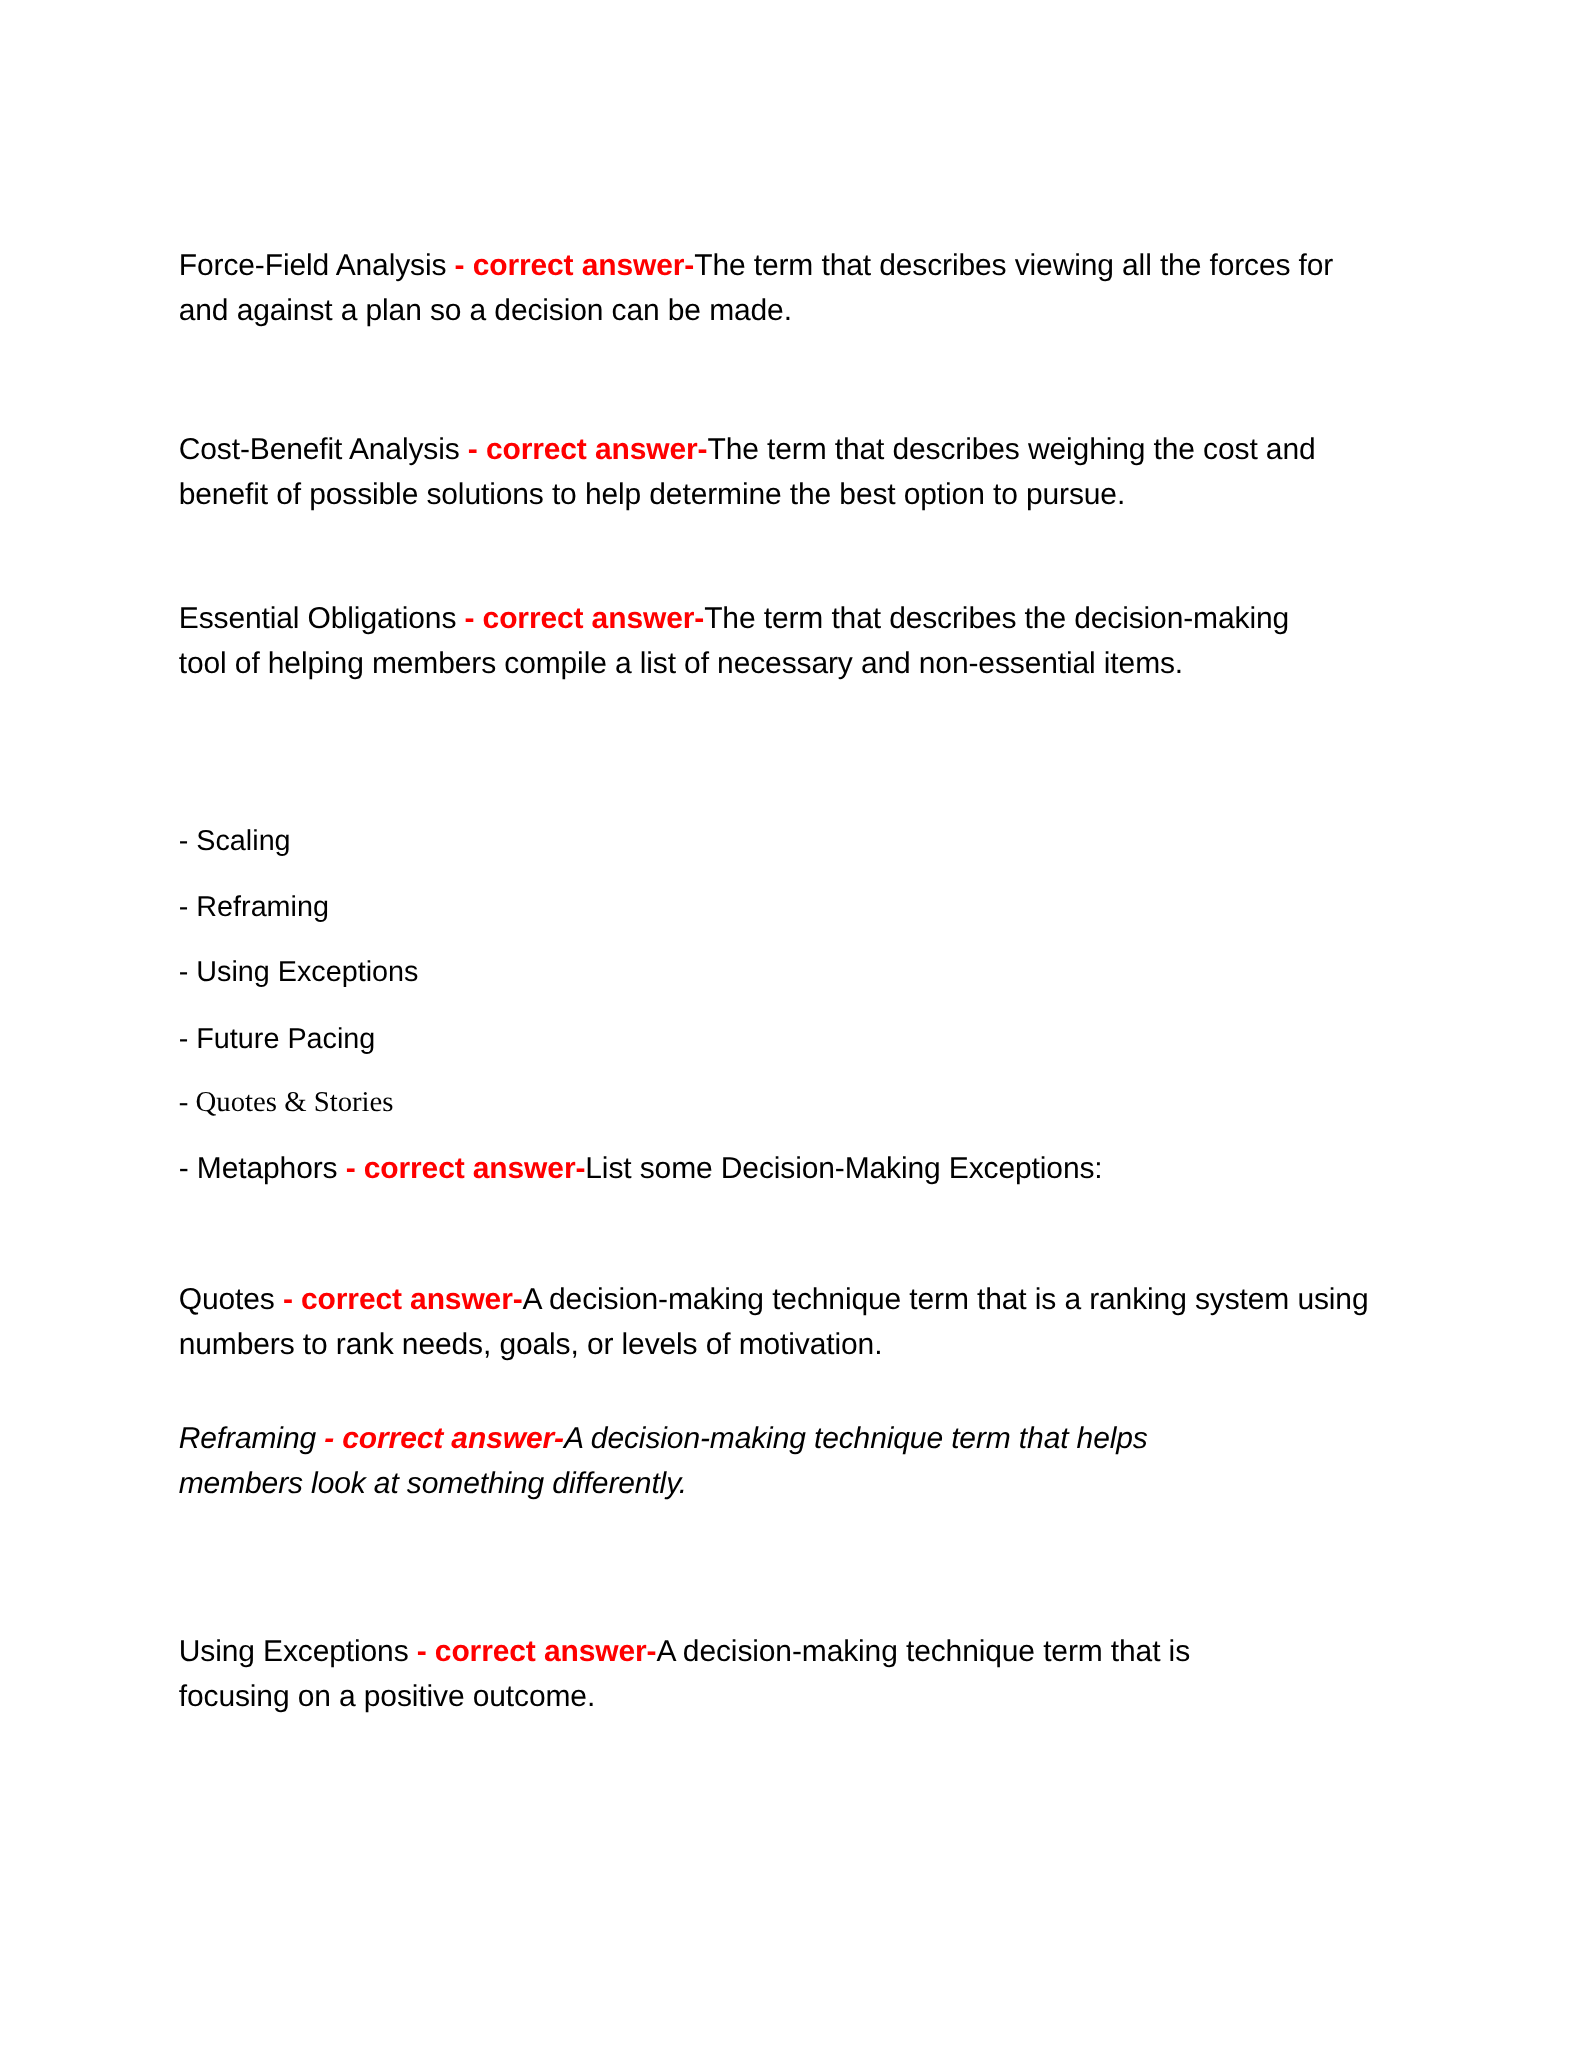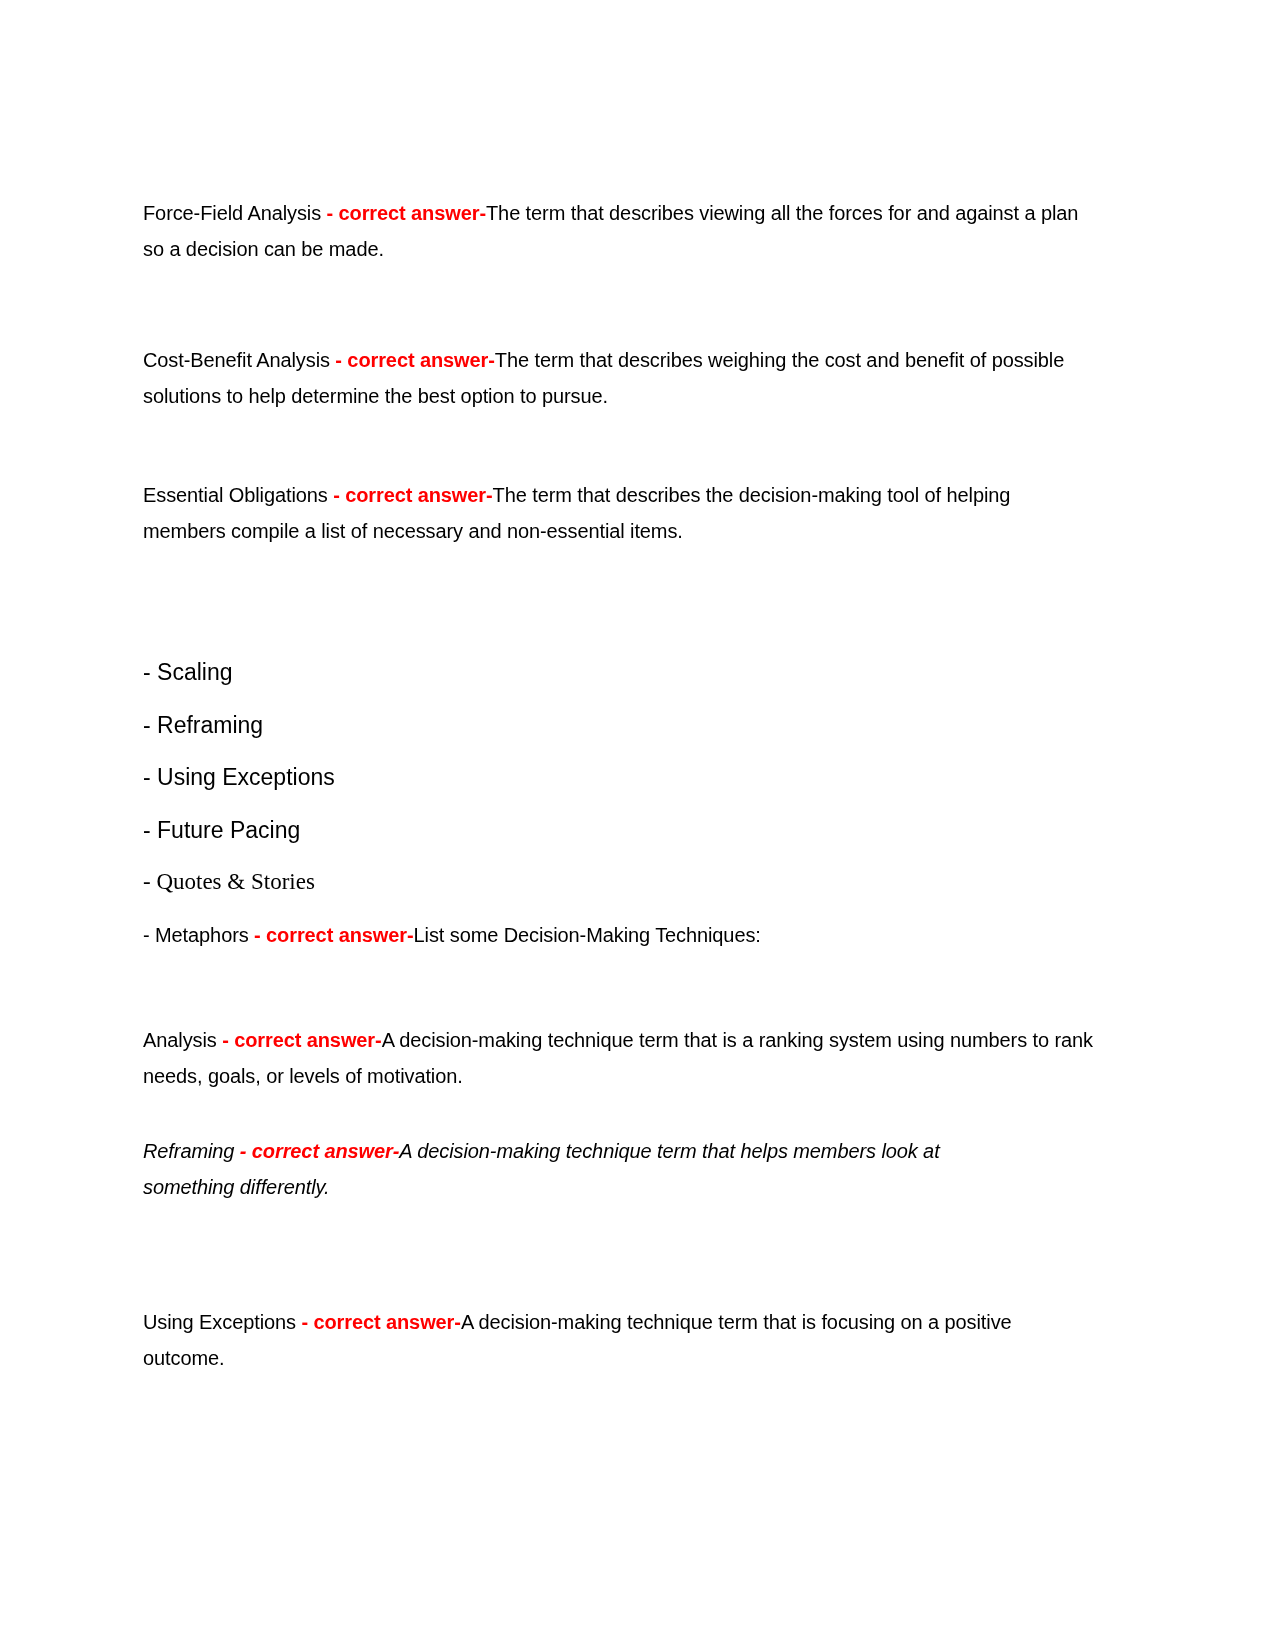--- a/index.html
+++ b/index.html
@@ -1,19 +1,19 @@
 <!DOCTYPE html>
 <html><head>
   <meta charset="utf-8">
   <style>
     html, body { margin: 0; padding: 0; background: #ffffff; }
     body { width: 1275px; height: 1650px; position: relative; overflow: hidden;
            font-family: "Liberation Sans", "DejaVu Sans", sans-serif; color: #000; }
     .page { position: absolute; left: 0; top: 0; width: 1275px; height: 1650px; }
-    .entry { position: absolute; left: 143px; width: 960px; font-size: 20px; line-height: 36px; letter-spacing: -0.1px; }
+    .entry { position: absolute; left: 143px; width: 960px; font-size: 24px; line-height: 36px; letter-spacing: -0.1px; }
     .ans { color: #ff0000; font-weight: bold; }
     .li { position: absolute; left: 143px; font-size: 23px; line-height: 36px; }
   </style>
 </head>
 <body>
 
 <div class="page">
 
   <div class="entry" style="top:195px;">
     <span>Force-Field Analysis </span><span class="ans">- correct answer-</span><span>The term that describes viewing all the forces for and against a plan so a decision can be made.</span>
@@ -27,25 +27,25 @@
     <span>Essential Obligations </span><span class="ans">- correct answer-</span><span>The term that describes the decision-making tool of helping members compile a list of necessary and non-essential items.</span>
   </div>
 
   <div class="li" style="top:654px;">- Scaling</div>
   <div class="li" style="top:707px;text-align:right;">- Reframing</div>
   <div class="li" style="top:759px;">- Using Exceptions</div>
   <div class="li" style="top:812px;">- Future Pacing</div>
   <div class="li" style="top:864px;font-family:Liberation Serif, serif;">- Quotes &amp; Stories</div>
 
   <div class="entry" style="top:917px;">
-    <span>- Metaphors </span><span class="ans">- correct answer-</span><span>List some Decision-Making Techniques:</span>
+    <span>- Metaphors </span><span class="ans">- correct answer-</span><span>List some Decision-Making Exceptions:</span>
   </div>
 
   <div class="entry" style="top:1022px;">
-    <span>Analysis </span><span class="ans">- correct answer-</span><span>A decision-making technique term that is a ranking system using numbers to rank needs, goals, or levels of motivation.</span>
+    <span>Quotes </span><span class="ans">- correct answer-</span><span>A decision-making technique term that is a ranking system using numbers to rank needs, goals, or levels of motivation.</span>
   </div>
 
   <div class="entry" style="top:1133px; width:880px;font-style:italic;">
     <span>Reframing </span><span class="ans">- correct answer-</span><span>A decision-making technique term that helps members look at something differently.</span>
   </div>
 
   <div class="entry" style="top:1304px; width:900px;">
     <span>Using Exceptions </span><span class="ans">- correct answer-</span><span>A decision-making technique term that is focusing on a positive outcome.</span>
   </div>
 

